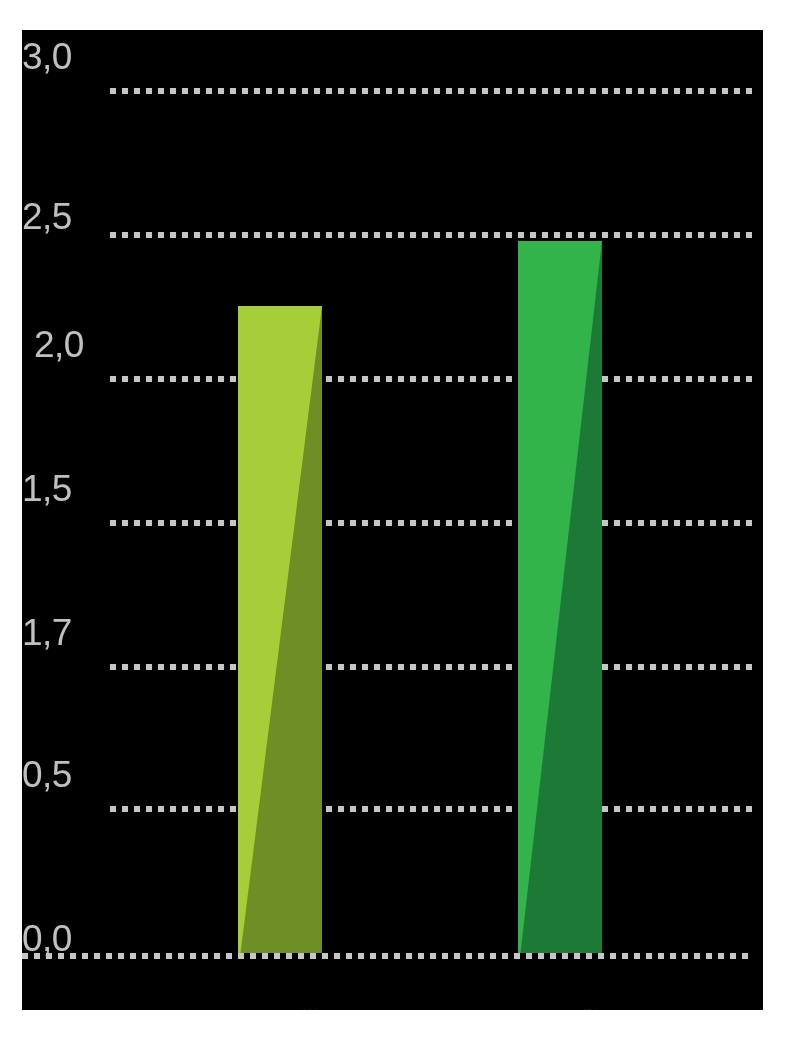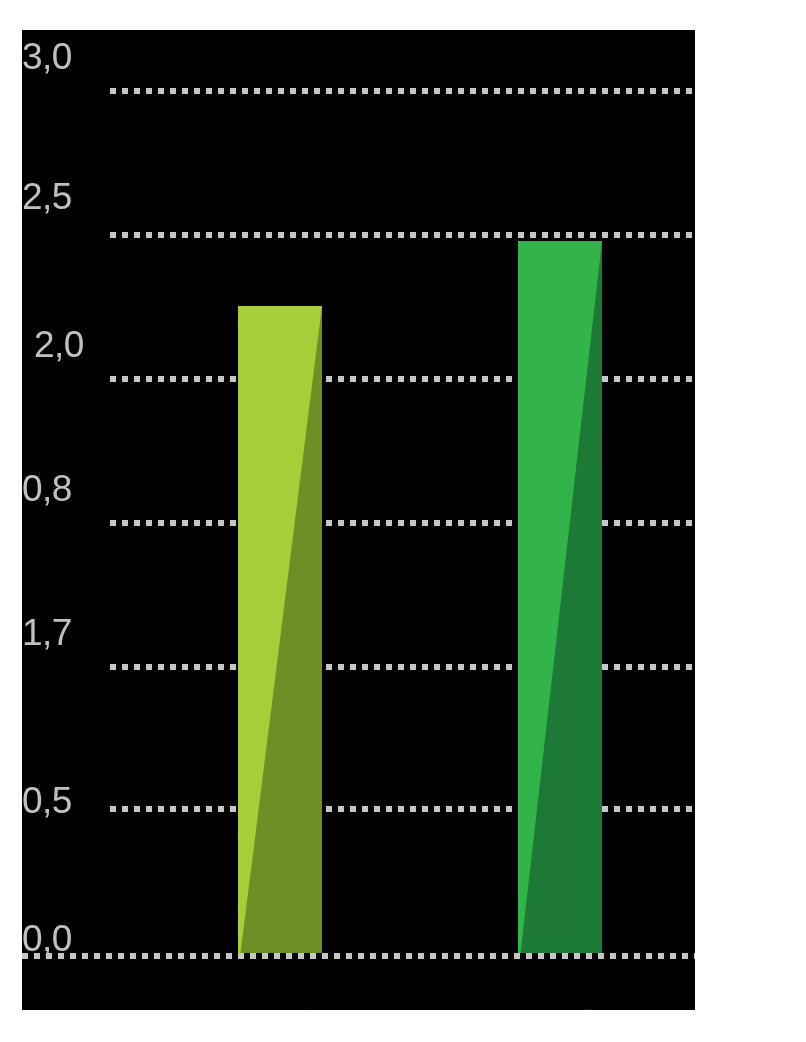--- a/index.html
+++ b/index.html
@@ -13,21 +13,21 @@
     position: relative;
     overflow: hidden;
     font-family: "Liberation Sans", sans-serif;
   }
 
   
   #chart-panel {
     position: absolute;
     left: 22px;
     top: 30px;
-    width: 673px;
+    width: 741px;
     height: 980px;
     background: #000000;
     overflow: hidden;
   }
 
   
   .gridline {
     position: absolute;
     height: 6px;
     left: 88px;              
@@ -95,25 +95,25 @@
 
   <div class="gridline" style="top:58px;"></div>
   <div class="gridline" style="top:202px;"></div>
   <div class="gridline" style="top:346px;"></div>
   <div class="gridline" style="top:490px;"></div>
   <div class="gridline" style="top:634px;"></div>
   <div class="gridline" style="top:776px;"></div>
   <div class="gridline baseline" style="top:923px;"></div>
 
   <div class="y-label" style="top:8px;">3,0</div>
-  <div class="y-label" style="top:148px;">2,5</div>
+  <div class="y-label" style="top:168px;">2,5</div>
   <div class="y-label" style="top:296px;padding-left:12px;">2,0</div>
-  <div class="y-label" style="top:440px;">0,8</div>
+  <div class="y-label" style="top:440px;">1,5</div>
   <div class="y-label" style="top:584px;">1,7</div>
-  <div class="y-label" style="top:752px;">0,5</div>
+  <div class="y-label" style="top:726px;">0,5</div>
   <div class="y-label" style="top:890px;">0,0</div>
 
   <div class="bar" style="left:216px; top:276px; width:84px; height:647px;">
     <div class="bar-face" style="background:#a5ce39;"></div>
     <div class="bar-shade" style="background:#6e8f26; clip-path: polygon(100% 0%, 100% 100%, 3% 100%);"></div>
   </div>
 
   <div class="bar" style="left:496px; top:211px; width:84px; height:712px;">
     <div class="bar-face" style="background:#33b44a;"></div>
     <div class="bar-shade" style="background:#1c7a36; clip-path: polygon(100% 0%, 100% 100%, 3% 100%);"></div>

